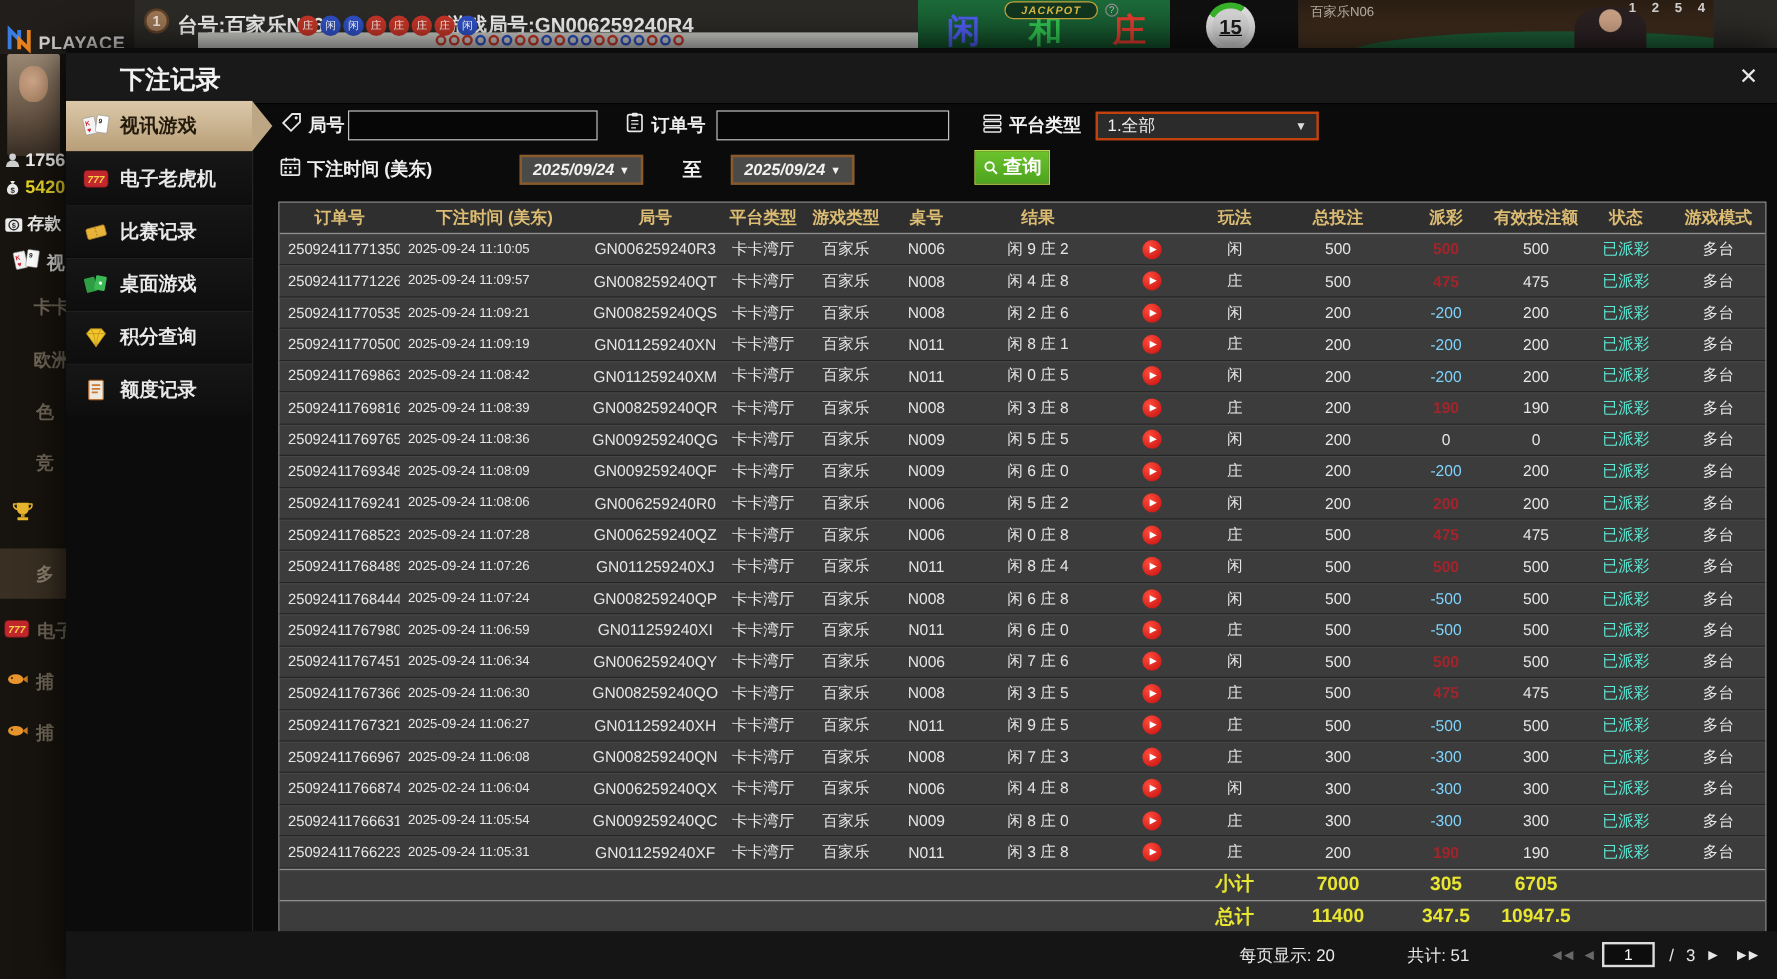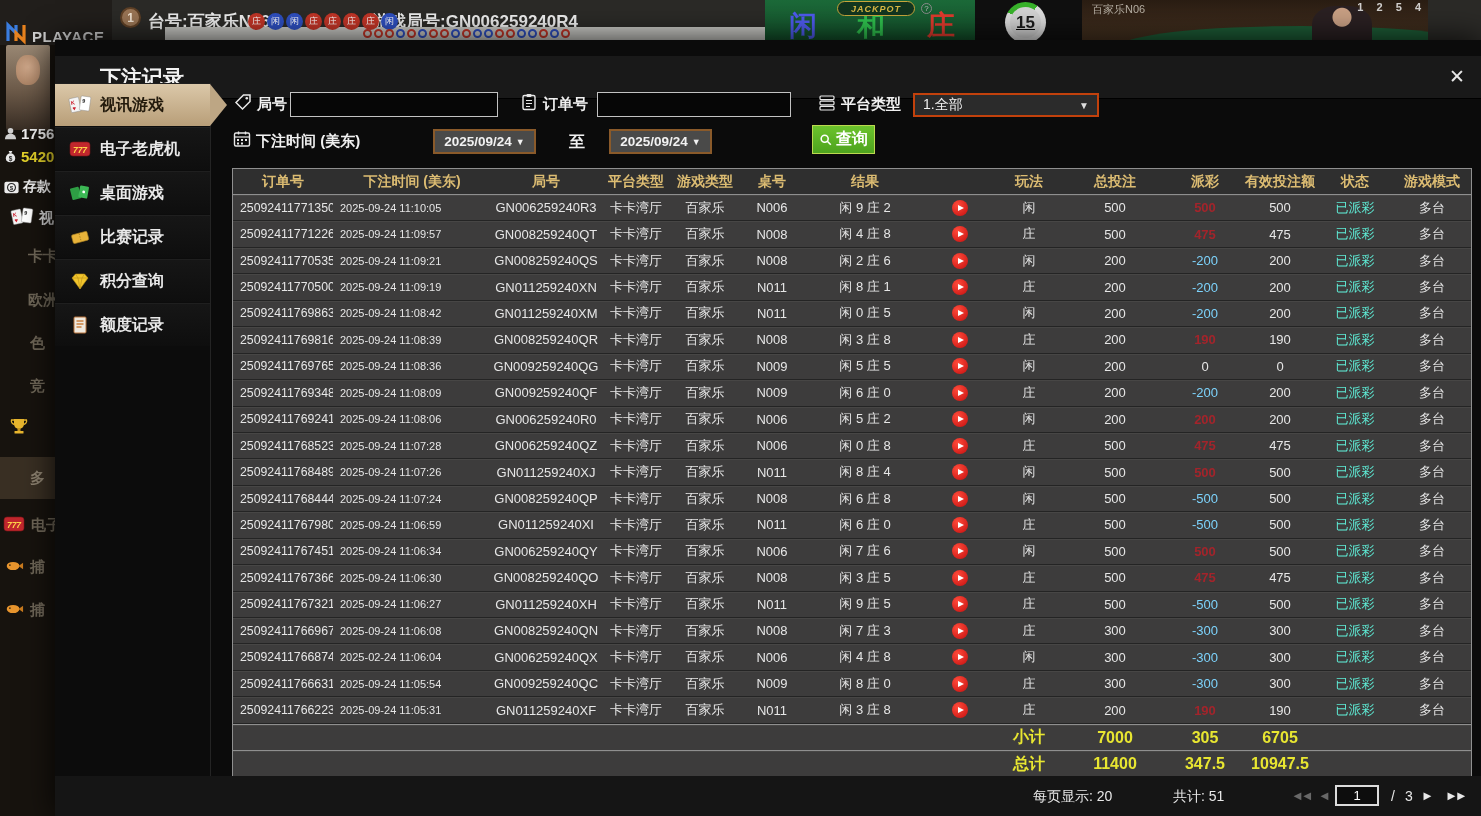--- a/index.html
+++ b/index.html
@@ -43,38 +43,38 @@
   .lr-stat svg{flex:none;}
   #stat-user{top:80px;} #stat-bal{top:103px;color:#e5d32a;} #stat-dep{top:133px;font-size:14px;}
   .lr-item{position:absolute;display:flex;align-items:center;gap:5px;font-size:15px;font-weight:bold;color:#6f6758;width:56px;overflow:hidden;white-space:nowrap;}
   .lr0{top:160px;left:10px;color:#cfcfcf;} .lr1{top:202px;left:28px;} .lr2{top:246px;left:28px;}
   .lr3{top:289px;left:30px;} .lr4{top:332px;left:30px;} .lr5{top:370px;left:8px;}
   .lr6{top:412px;left:0;width:55px;height:42px;background:#392f23;padding-left:30px;color:#8d8270;}
   .lr7{top:468px;left:2px;} .lr8{top:511px;left:3px;} .lr9{top:554px;left:3px;}
 
   
   #modal{position:absolute;left:55px;top:40px;width:1426px;height:776px;background:#0b0b0b;box-shadow:0 0 30px rgba(0,0,0,.85);z-index:5;}
-  .titlebar{position:absolute;left:0;top:16px;width:1426px;height:43px;background:#191919;border-bottom:1px solid #000;}
+  .titlebar{position:absolute;left:0;top:4px;width:1426px;height:43px;background:#191919;border-bottom:1px solid #000;}
   .modal-title{position:absolute;left:45px;top:8px;font-size:21px;font-weight:bold;color:#f2f2f2;}
   .modal-close{position:absolute;right:16px;top:9px;font-size:19px;color:#e8e8e8;cursor:pointer;}
 
   #modal-sidebar{position:absolute;left:0;top:43px;width:156px;height:733px;background:#0c0c0c;border-right:1px solid #242424;}
   .side-item{position:relative;height:43px;margin-bottom:1px;background:linear-gradient(180deg,#161616,#0e0e0e);border-top:1px solid #1f1f1f;display:flex;align-items:center;padding-left:13px;gap:8px;cursor:pointer;}
   .side-label{font-size:16px;font-weight:bold;color:#e9e9e9;}
   .side-ic{width:24px;height:24px;flex:none;display:flex;align-items:center;}
   .side-item.active{background:linear-gradient(180deg,#dbc8a9,#b89e78);}
   .side-item.active .side-label{color:#231a0c;}
   .side-item.active::after{content:'';position:absolute;right:-17px;top:0;width:0;height:0;border-top:21.5px solid transparent;border-bottom:21.5px solid transparent;border-left:17px solid #bda684;}
 
   .f-ic{position:absolute;width:20px;height:20px;}
   .f-label{position:absolute;font-size:15px;font-weight:bold;color:#f0f0f0;}
   .text-input{position:absolute;height:25px;background:#060606;border:1px solid #c2c2c2;color:#eee;font-size:13px;padding:0 6px;}
   .platform-select{position:absolute;left:858px;top:53px;width:186px;height:24px;background:#2b2b2b;border:2px solid #c2410c;color:#f0f0f0;font-size:14px;display:flex;align-items:center;padding:0 8px;cursor:pointer;}
   .platform-select .caret{margin-left:auto;font-size:10px;color:#ddd;}
-  .date-select{position:absolute;width:103px;height:25px;background:#4a4a49;border:2px solid #8a5a2a;color:#f2f2f2;font-size:13.5px;font-weight:bold;display:flex;align-items:center;justify-content:center;gap:4px;cursor:pointer;}
+  .date-select{position:absolute;width:103px;height:25px;background:#4a4a49;border:2px solid #8a5a2a;color:#f2f2f2;font-size:13.5px;font-weight:bold;display:flex;align-items:center;justify-content:center;gap:4px;cursor:pointer;font-style:italic;}
   .date-select .caret{font-size:9px;}
   .search-btn{position:absolute;left:757px;top:85px;width:63px;height:29px;background:linear-gradient(180deg,#6cc32d,#4da31e);border:1px solid #bcd94f;color:#fff;font-size:16px;font-weight:bold;display:flex;align-items:center;justify-content:center;gap:3px;cursor:pointer;}
 
   
   #rec-table{position:absolute;left:177px;top:128px;width:1240px;border:1px solid #8f8f8f;background:#3d3c3c;}
   #thead{display:flex;height:26px;background:#2f2f2f;border-bottom:1px solid #8f8f8f;color:#dcbc72;font-size:14px;font-weight:bold;}
   .cell{display:flex;align-items:center;justify-content:center;height:100%;overflow:hidden;}
   .trow{display:flex;height:26.45px;border-bottom:1px solid #242424;font-size:13px;color:#e6e6e6;background:#3d3c3c;box-shadow:inset 0 1px 0 #474645;}
   .trow:last-child{border-bottom:none;}
   .la{justify-content:flex-start;padding-left:7px;}
@@ -287,41 +287,41 @@
             <svg width="24" height="22" viewBox="0 0 22 22">
               <rect x="1" y="4" width="20" height="14" rx="3" fill="#c1272d" stroke="#7e161a" stroke-width=".6"></rect>
               <text x="11" y="14.5" text-anchor="middle" font-size="8.5" font-weight="bold" font-style="italic" fill="#ffd24a">777</text>
             </svg>
           </span>
           <span class="side-label">电子老虎机</span>
         </div>
         <div class="side-item">
           <span class="side-ic">
             <svg width="24" height="22" viewBox="0 0 22 22">
+              <g transform="rotate(-15 11 11)">
+                <rect x="3" y="7" width="16" height="9" rx="1.5" fill="#e8b33a" stroke="#a37b1e" stroke-width=".6"></rect>
+                <line x1="11" y1="7.5" x2="11" y2="15.5" stroke="#a37b1e" stroke-width=".8" stroke-dasharray="1.5 1.2"></line>
+              </g>
+            </svg>
+          </span>
+          <span class="side-label">比赛记录</span>
+        </div>
+        <div class="side-item">
+          <span class="side-ic">
+            <svg width="24" height="22" viewBox="0 0 22 22">
               <g transform="rotate(-14 8 11)">
                 <rect x="2" y="5" width="9" height="12" rx="1" fill="#2e9e44"></rect>
               </g>
               <g transform="rotate(10 15 11)">
                 <rect x="10" y="4" width="9" height="12" rx="1" fill="#3cb855"></rect>
                 <circle cx="14.5" cy="10" r="1.4" fill="#fff"></circle>
               </g>
             </svg>
           </span>
           <span class="side-label">桌面游戏</span>
-        </div>
-        <div class="side-item">
-          <span class="side-ic">
-            <svg width="24" height="22" viewBox="0 0 22 22">
-              <g transform="rotate(-15 11 11)">
-                <rect x="3" y="7" width="16" height="9" rx="1.5" fill="#e8b33a" stroke="#a37b1e" stroke-width=".6"></rect>
-                <line x1="11" y1="7.5" x2="11" y2="15.5" stroke="#a37b1e" stroke-width=".8" stroke-dasharray="1.5 1.2"></line>
-              </g>
-            </svg>
-          </span>
-          <span class="side-label">比赛记录</span>
         </div>
         <div class="side-item">
           <span class="side-ic">
             <svg width="24" height="22" viewBox="0 0 22 22">
               <polygon points="11,19 3,8 6.5,4 15.5,4 19,8" fill="#f2c52c" stroke="#b8901a" stroke-width=".6"></polygon>
               <polyline points="3,8 19,8" stroke="#b8901a" stroke-width=".6" fill="none"></polyline>
               <polyline points="6.5,4 9,8 11,19 13,8 15.5,4" stroke="#b8901a" stroke-width=".6" fill="none"></polyline>
             </svg>
           </span>
           <span class="side-label">积分查询</span>

